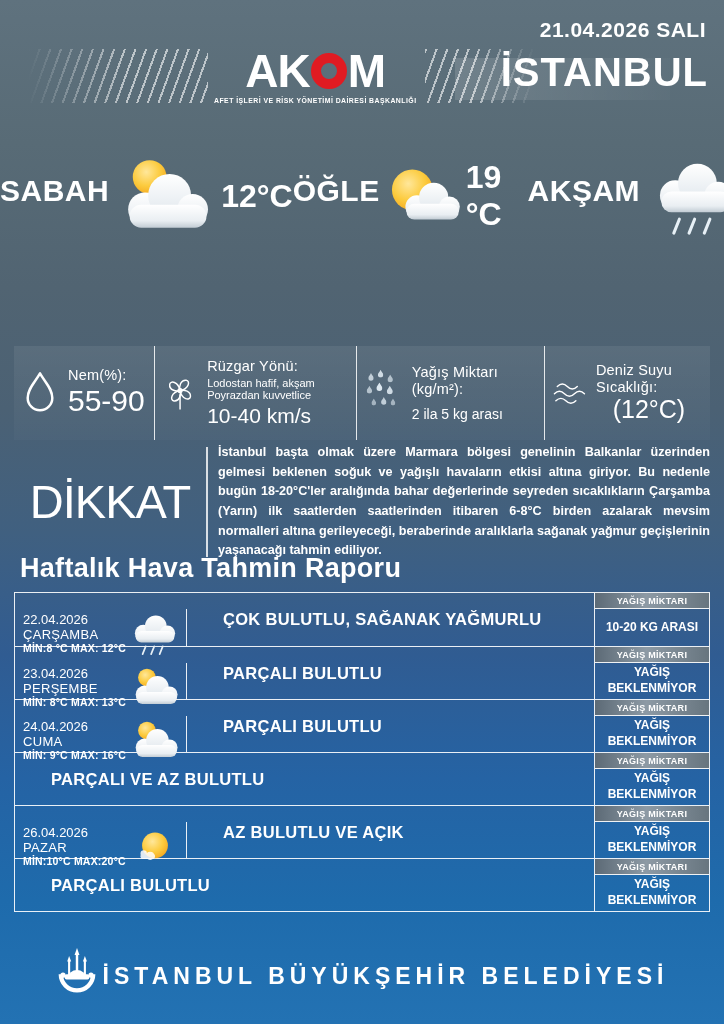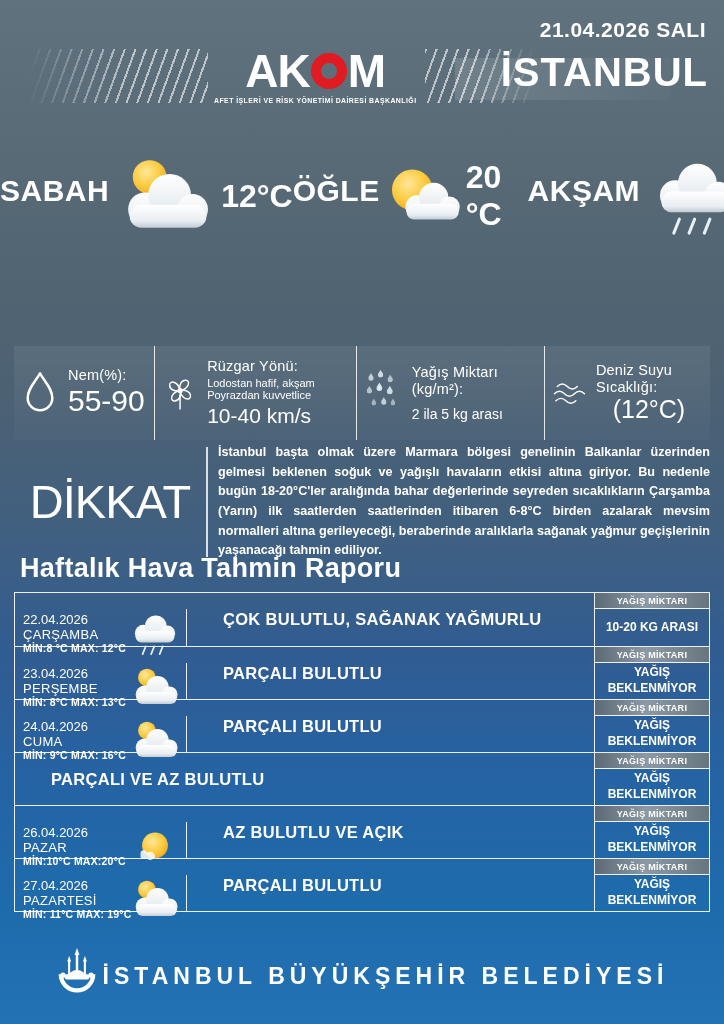--- a/index.html
+++ b/index.html
@@ -225,21 +225,21 @@
       <svg class="period-icon">
           <use href="#sym-sun-behind-cloud"></use>
         </svg>
       <div class="period-temp">12°C</div>
     </div>
     <div class="period">
       <div class="period-label">ÖĞLE</div>
       <svg class="period-icon">
           <use href="#sym-sun-with-cloud"></use>
         </svg>
-      <div class="period-temp">20 °C</div>
+      <div class="period-temp">19 °C</div>
     </div>
     <div class="period">
       <div class="period-label">AKŞAM</div>
       <svg class="period-icon">
           <use href="#sym-rain-cloud"></use>
         </svg>
       <div class="period-temp">11°C</div>
     </div>
     <div class="period">
       <div class="period-label">GECE</div>
@@ -366,28 +366,20 @@
           </svg>
       </div>
       <div class="cell-cond">AZ BULUTLU VE AÇIK</div>
       <div class="cell-precip">
         <div class="precip-head">YAĞIŞ MİKTARI</div>
         <div class="precip-val">YAĞIŞ BEKLENMİYOR</div>
       </div>
     </div>
 
     <div class="wrow">
-      <div class="cell-day">
-        <span class="d-date">27.04.2026</span>
-        <span class="d-day">PAZARTESİ</span>
-        <span class="d-minmax">MİN: 11°C MAX: 19°C</span>
-        <svg class="d-icon">
-            <use href="#sym-sun-behind-cloud"></use>
-          </svg>
-      </div>
       <div class="cell-cond">PARÇALI BULUTLU</div>
       <div class="cell-precip">
         <div class="precip-head">YAĞIŞ MİKTARI</div>
         <div class="precip-val">YAĞIŞ BEKLENMİYOR</div>
       </div>
     </div>
 
   </div>
 
   <div class="footer">

